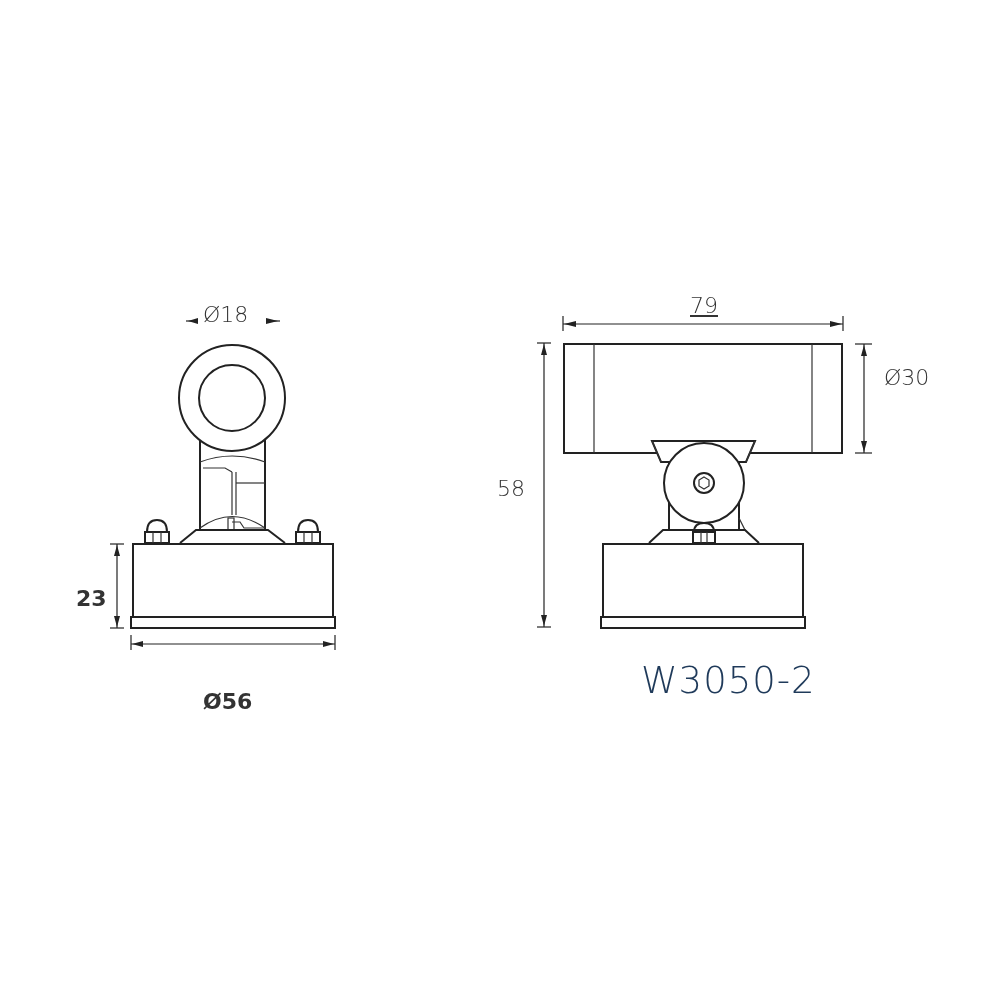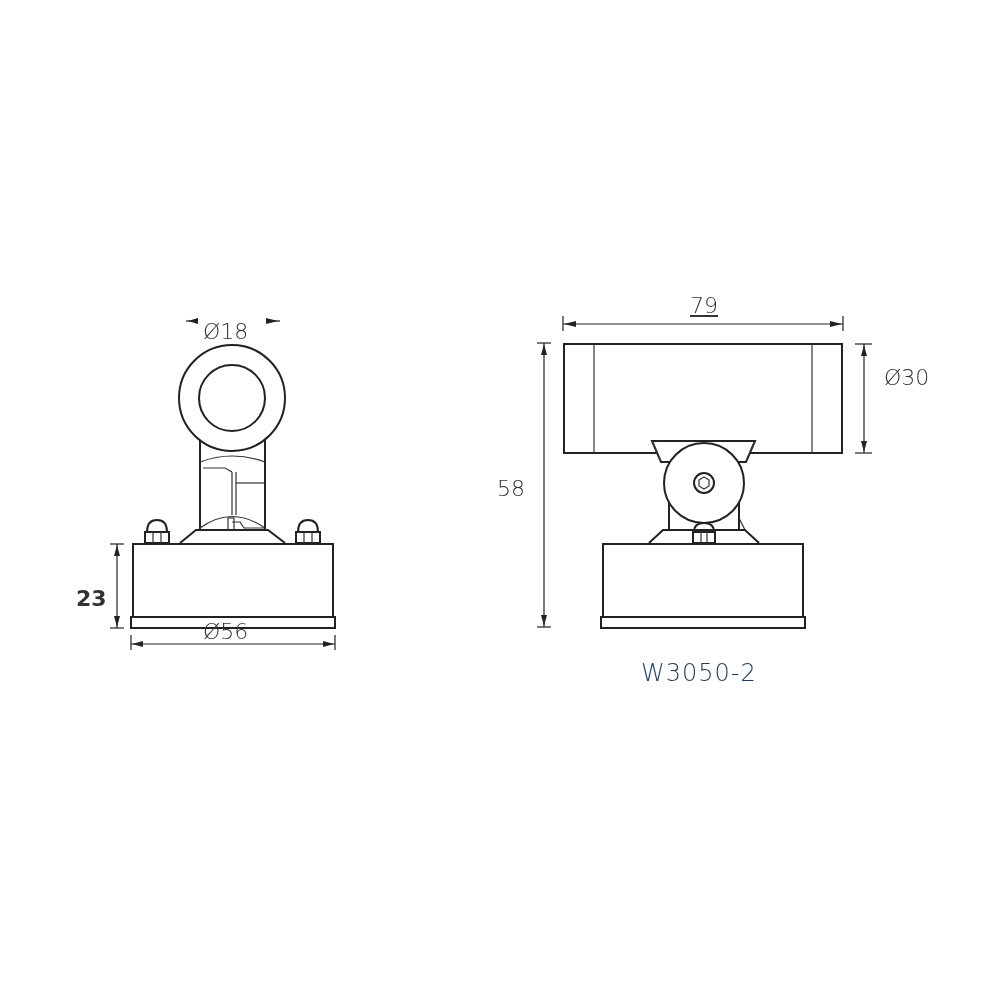--- a/index.html
+++ b/index.html
@@ -3,21 +3,21 @@
 <meta charset="utf-8">
 <style>
   html, body { margin: 0; padding: 0; background: #ffffff; }
   body { width: 1000px; height: 1000px; position: relative; overflow: hidden; font-family: "DejaVu Sans", sans-serif; }
   svg { position: absolute; left: 0; top: 0; }
   .ln { stroke: #222; fill: none; stroke-width: 2; }
   .thin { stroke: #333; fill: none; stroke-width: 1.2; }
   .dim { stroke: #222; fill: none; stroke-width: 1.2; }
   .arrow { fill: #222; stroke: none; }
   .lbl { position: absolute; font-family: "DejaVu Sans", sans-serif; font-weight: 300; color: #333; font-size: 22px; line-height: 1; white-space: nowrap; }
-  .model { position: absolute; font-family: "DejaVu Sans", sans-serif; color: #1f3a5a; font-size: 24px; font-weight: 300; letter-spacing: 1px; white-space: nowrap; }
+  .model { position: absolute; font-family: "DejaVu Sans", sans-serif; color: #1f3a5a; font-size: 37px; font-weight: 300; letter-spacing: 1px; white-space: nowrap; }
 </style>
 </head>
 <body>
 
 <svg width="1000" height="1000" viewBox="0 0 1000 1000">
 
   <g>
 
     <line class="dim" x1="186" y1="321" x2="198" y2="321"></line>
     <polygon class="arrow" points="198,318 198,324 188,321"></polygon>
@@ -108,21 +108,21 @@
     <path class="ln" d="M694,532 Q694,523 704,523 Q714,523 714,532"></path>
     <rect class="ln" x="693" y="532" width="22" height="11"></rect>
     <line class="thin" x1="701" y1="532" x2="701" y2="543"></line>
     <line class="thin" x1="707" y1="532" x2="707" y2="543"></line>
 
     <rect class="ln" x="603" y="544" width="200" height="73"></rect>
     <rect class="ln" x="601" y="617" width="204" height="11"></rect>
   </g>
 </svg>
 
-<div class="lbl" style="left:203px; top:321px;">Ø18</div>
+<div class="lbl" style="left:203px; top:304px;">Ø18</div>
 <div class="lbl" style="left:76px; top:588px;font-weight:bold;">23</div>
-<div class="lbl" style="left:203px; top:621px;">Ø56</div>
+<div class="lbl" style="left:203px; top:691px;font-weight:bold;">Ø56</div>
 
 <div class="lbl" style="left:690px; top:295px;text-decoration:underline;">79</div>
 <div class="lbl" style="left:497px; top:478px;">58</div>
 <div class="lbl" style="left:884px; top:367px;">Ø30</div>
 
 <div class="model" style="left:641px; top:659px;">W3050-2</div>
 
 </body></html>

